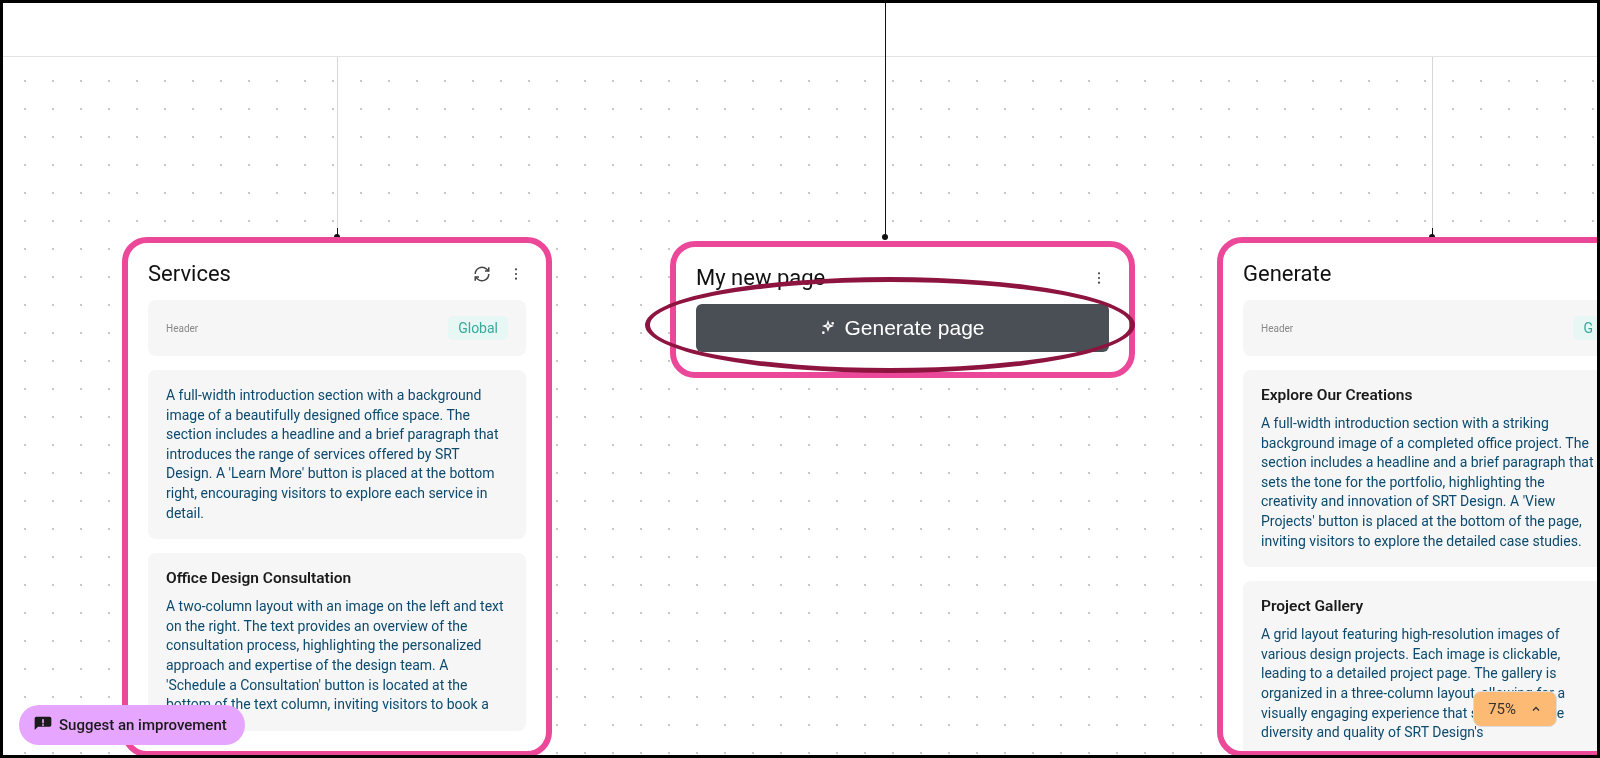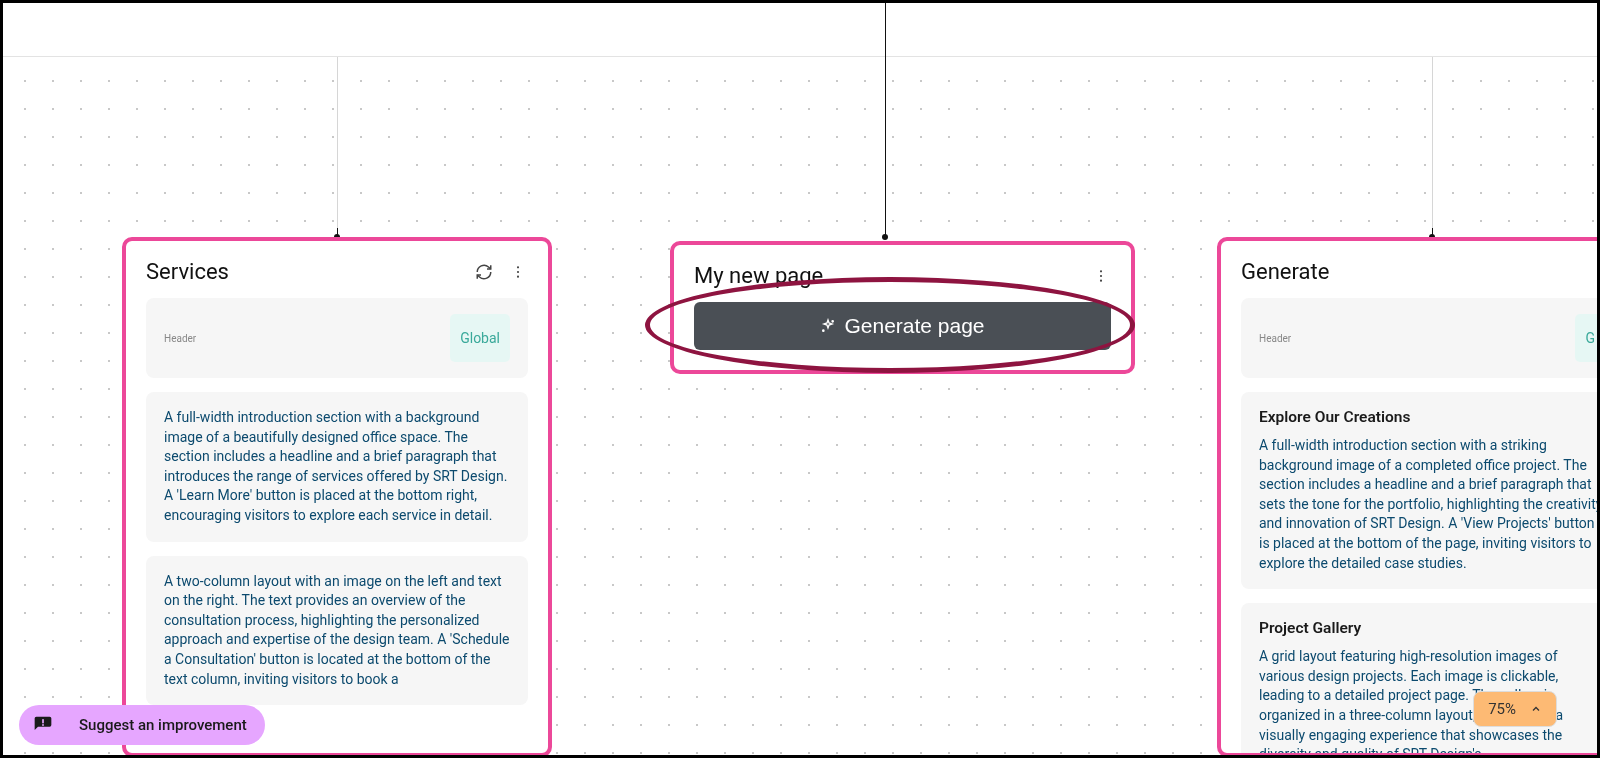--- a/index.html
+++ b/index.html
@@ -48,22 +48,22 @@
 .node-dot {
   position: absolute;
   width: 6px; height: 6px;
   background: #111;
   border-radius: 50%;
   transform: translate(-50%, -50%);
 }
 .card {
   position: absolute;
   background: #fff;
-  border: 4px solid #ec4899;
-  border-radius: 10px;
+  border: 6px solid #ec4899;
+  border-radius: 25px;
   padding: 18px 20px 20px 20px;
 }
 .card-title-row {
   display: flex;
   align-items: center;
   justify-content: space-between;
   margin-bottom: 14px;
 }
 .card-title {
   font-size: 22px;
@@ -83,21 +83,21 @@
   margin-bottom: 14px;
 }
 .header-row {
   display:flex; justify-content:space-between; align-items:center;
 }
 .header-label { color:#888; font-size:10px; }
 .global-badge {
   background:#e6f7f4;
   color:#3aa99a;
   font-size:14px;
-  padding:16px 10px;
+  padding:4px 10px;
   border-radius:5px;
 }
 .sect-title { font-weight:600; font-size:15.5px; color:#1a1a1a; margin-bottom:10px; }
 .sect-desc { font-size:14px; line-height:1.4; color:#0c4a6e; }
 .generate-btn {
   width:100%;
   background:#4a4f55;
   color:#fff;
   border:none;
   border-radius:6px;
@@ -115,21 +115,21 @@
   border-radius:50%;
   pointer-events:none;
 }
 .suggest-pill {
   position:absolute;
   left:16px; bottom:10px;
   background:#e6a6ff;
   color:#1a1a1a;
   border-radius:22px;
   padding:10px 18px 10px 14px;
-  display:flex; align-items:center; gap:26px;
+  display:flex; align-items:center; gap:6px;
   font-size:15px; font-weight:500;
   cursor:pointer;
 }
 .zoom-ctrl {
   position:absolute;
   right:40px; bottom:28px;
   background:#fdba74;
   border:1px solid #ddd;
   border-radius:8px;
   padding:8px 14px;
@@ -183,20 +183,21 @@
   <div class="section-box">
     <div class="header-row">
       <span class="header-label">Header</span>
       <span class="global-badge">Global</span>
     </div>
   </div>
   <div class="section-box">
     <div class="sect-desc">A full-width introduction section with a background image of a beautifully designed office space. The section includes a headline and a brief paragraph that introduces the range of services offered by SRT Design. A 'Learn More' button is placed at the bottom right, encouraging visitors to explore each service in detail.</div>
   </div>
   <div class="section-box">
+    <div class="sect-title">Office Design Consultation</div>
     <div class="sect-desc">A two-column layout with an image on the left and text on the right. The text provides an overview of the consultation process, highlighting the personalized approach and expertise of the design team. A 'Schedule a Consultation' button is located at the bottom of the text column, inviting visitors to book a</div>
   </div>
 </div>
 
 <div class="card" style="left:667px; top:238px; width:465px;">
   <div class="card-title-row">
     <div class="card-title">My new page</div>
     <div class="card-icons">
       <span class="icon-btn">
         <svg width="16" height="16" viewBox="0 0 24 24" fill="currentColor">

